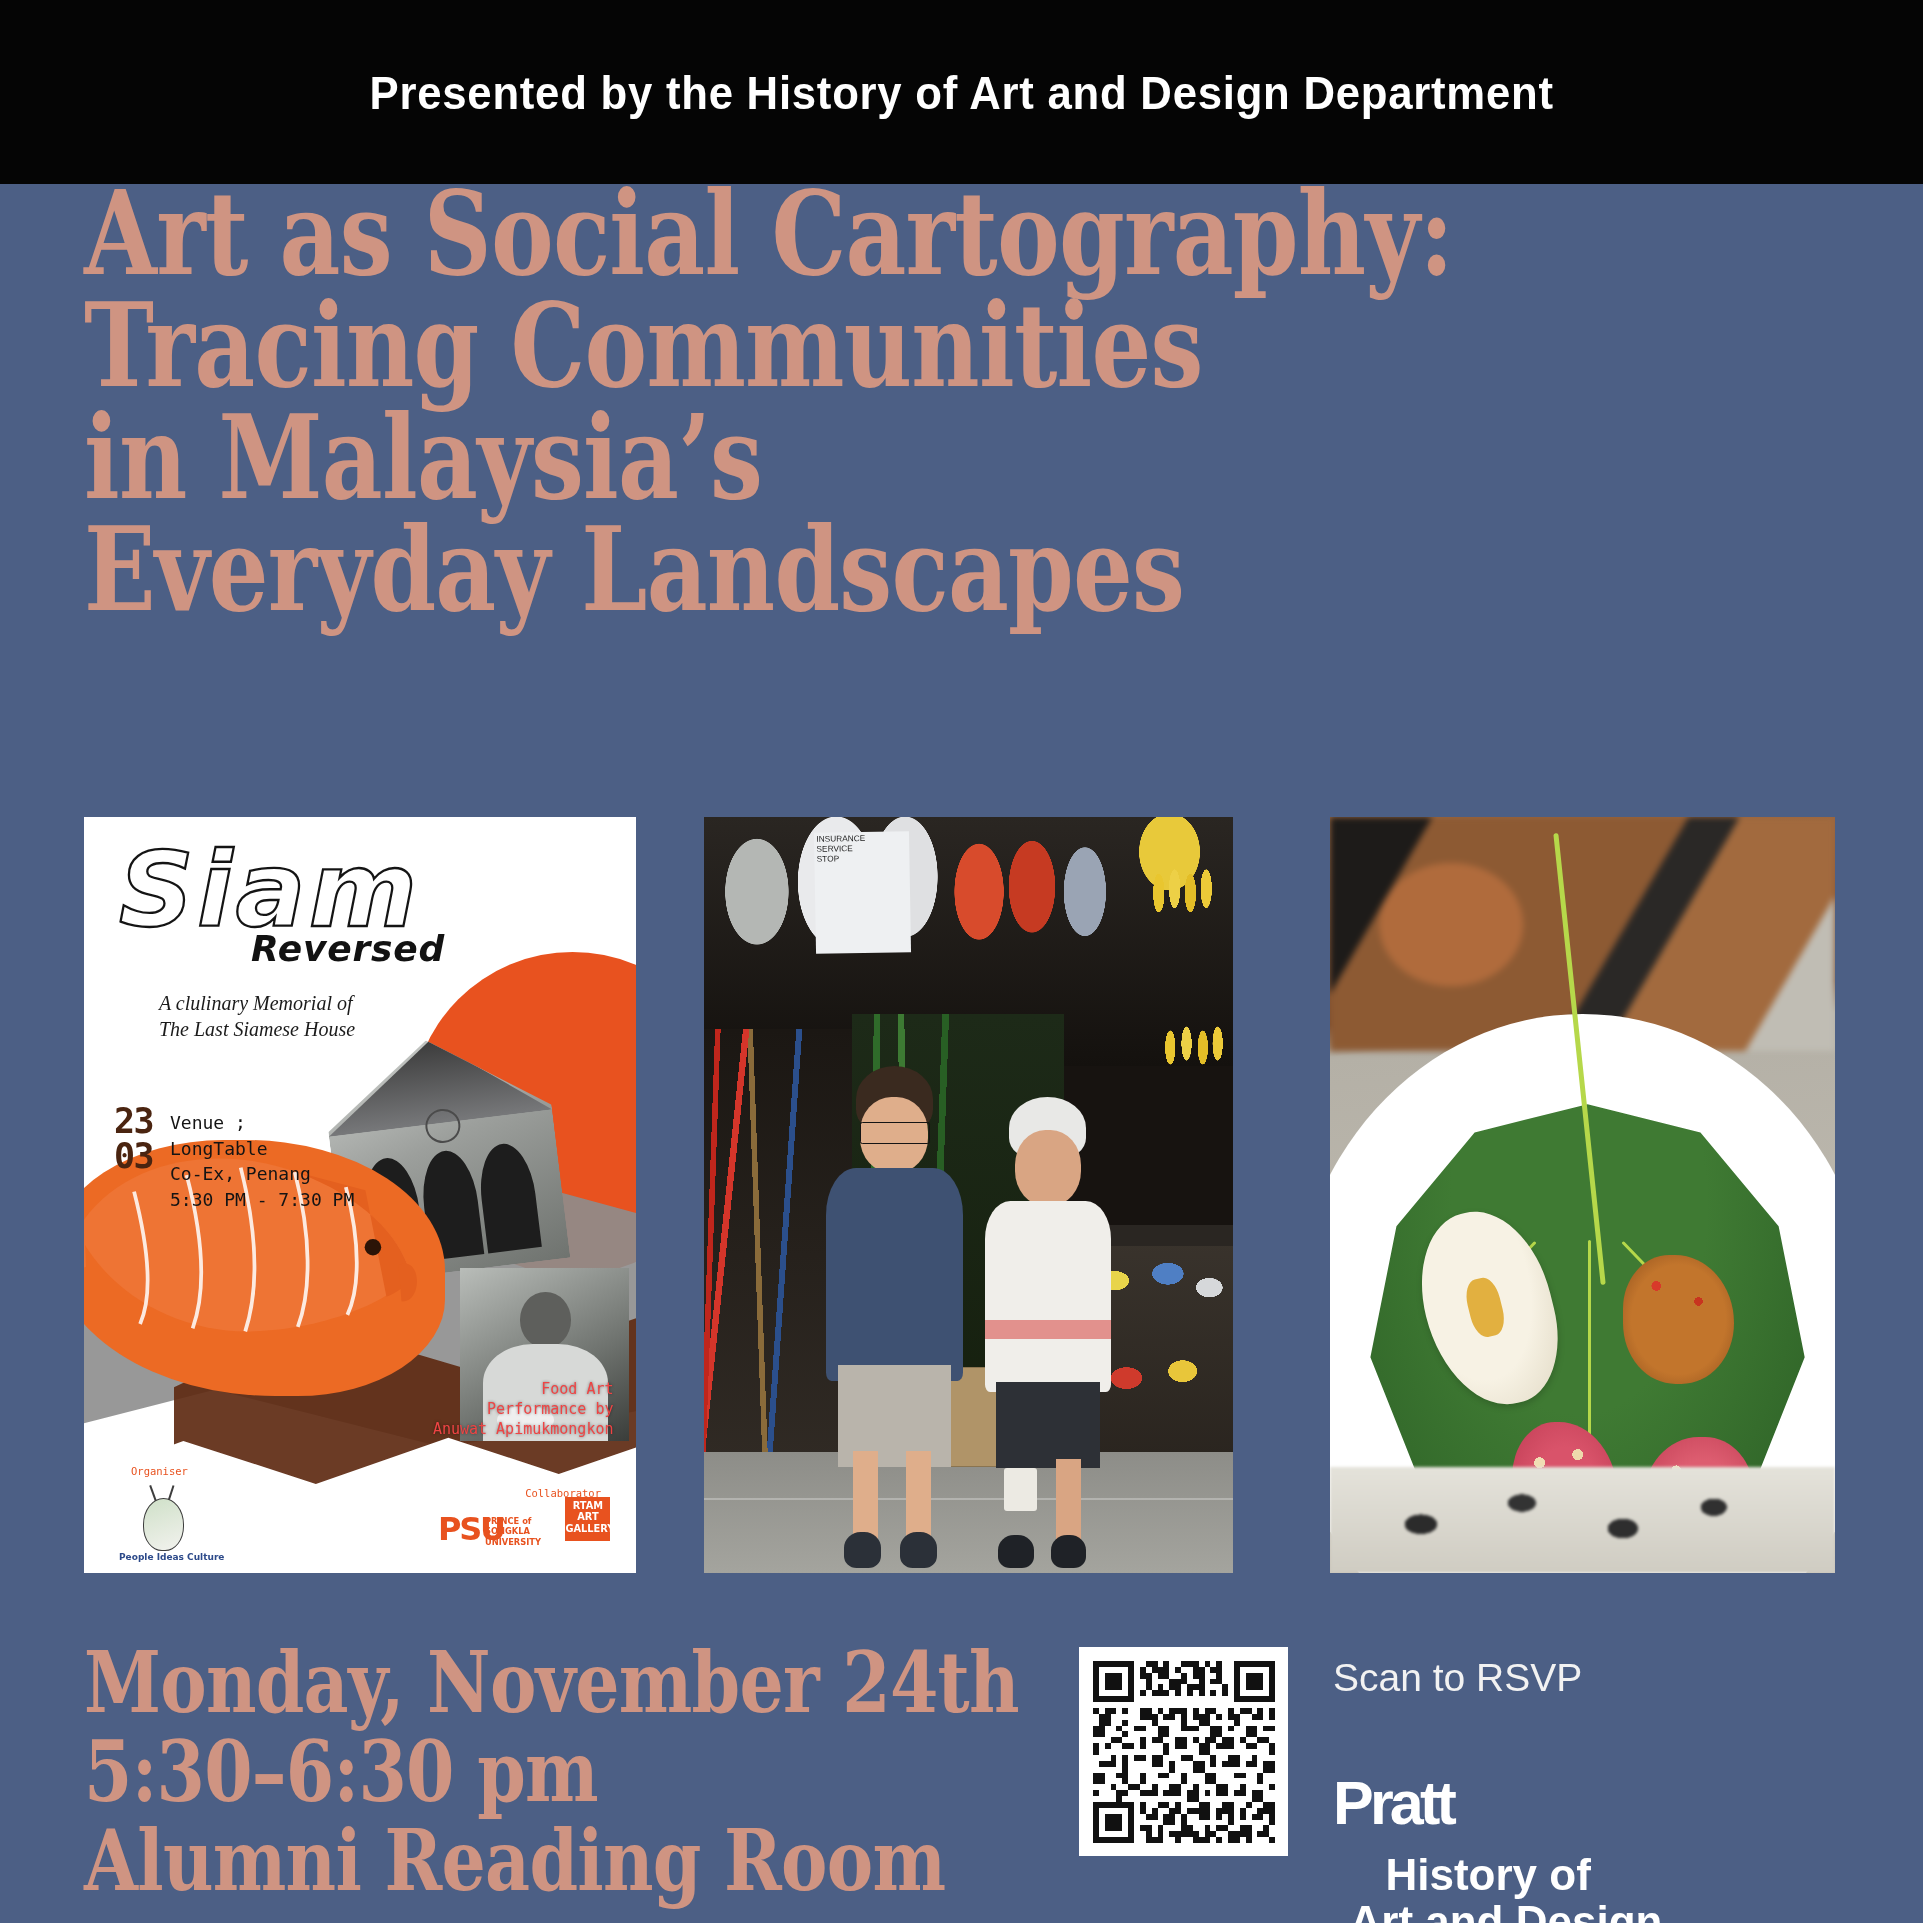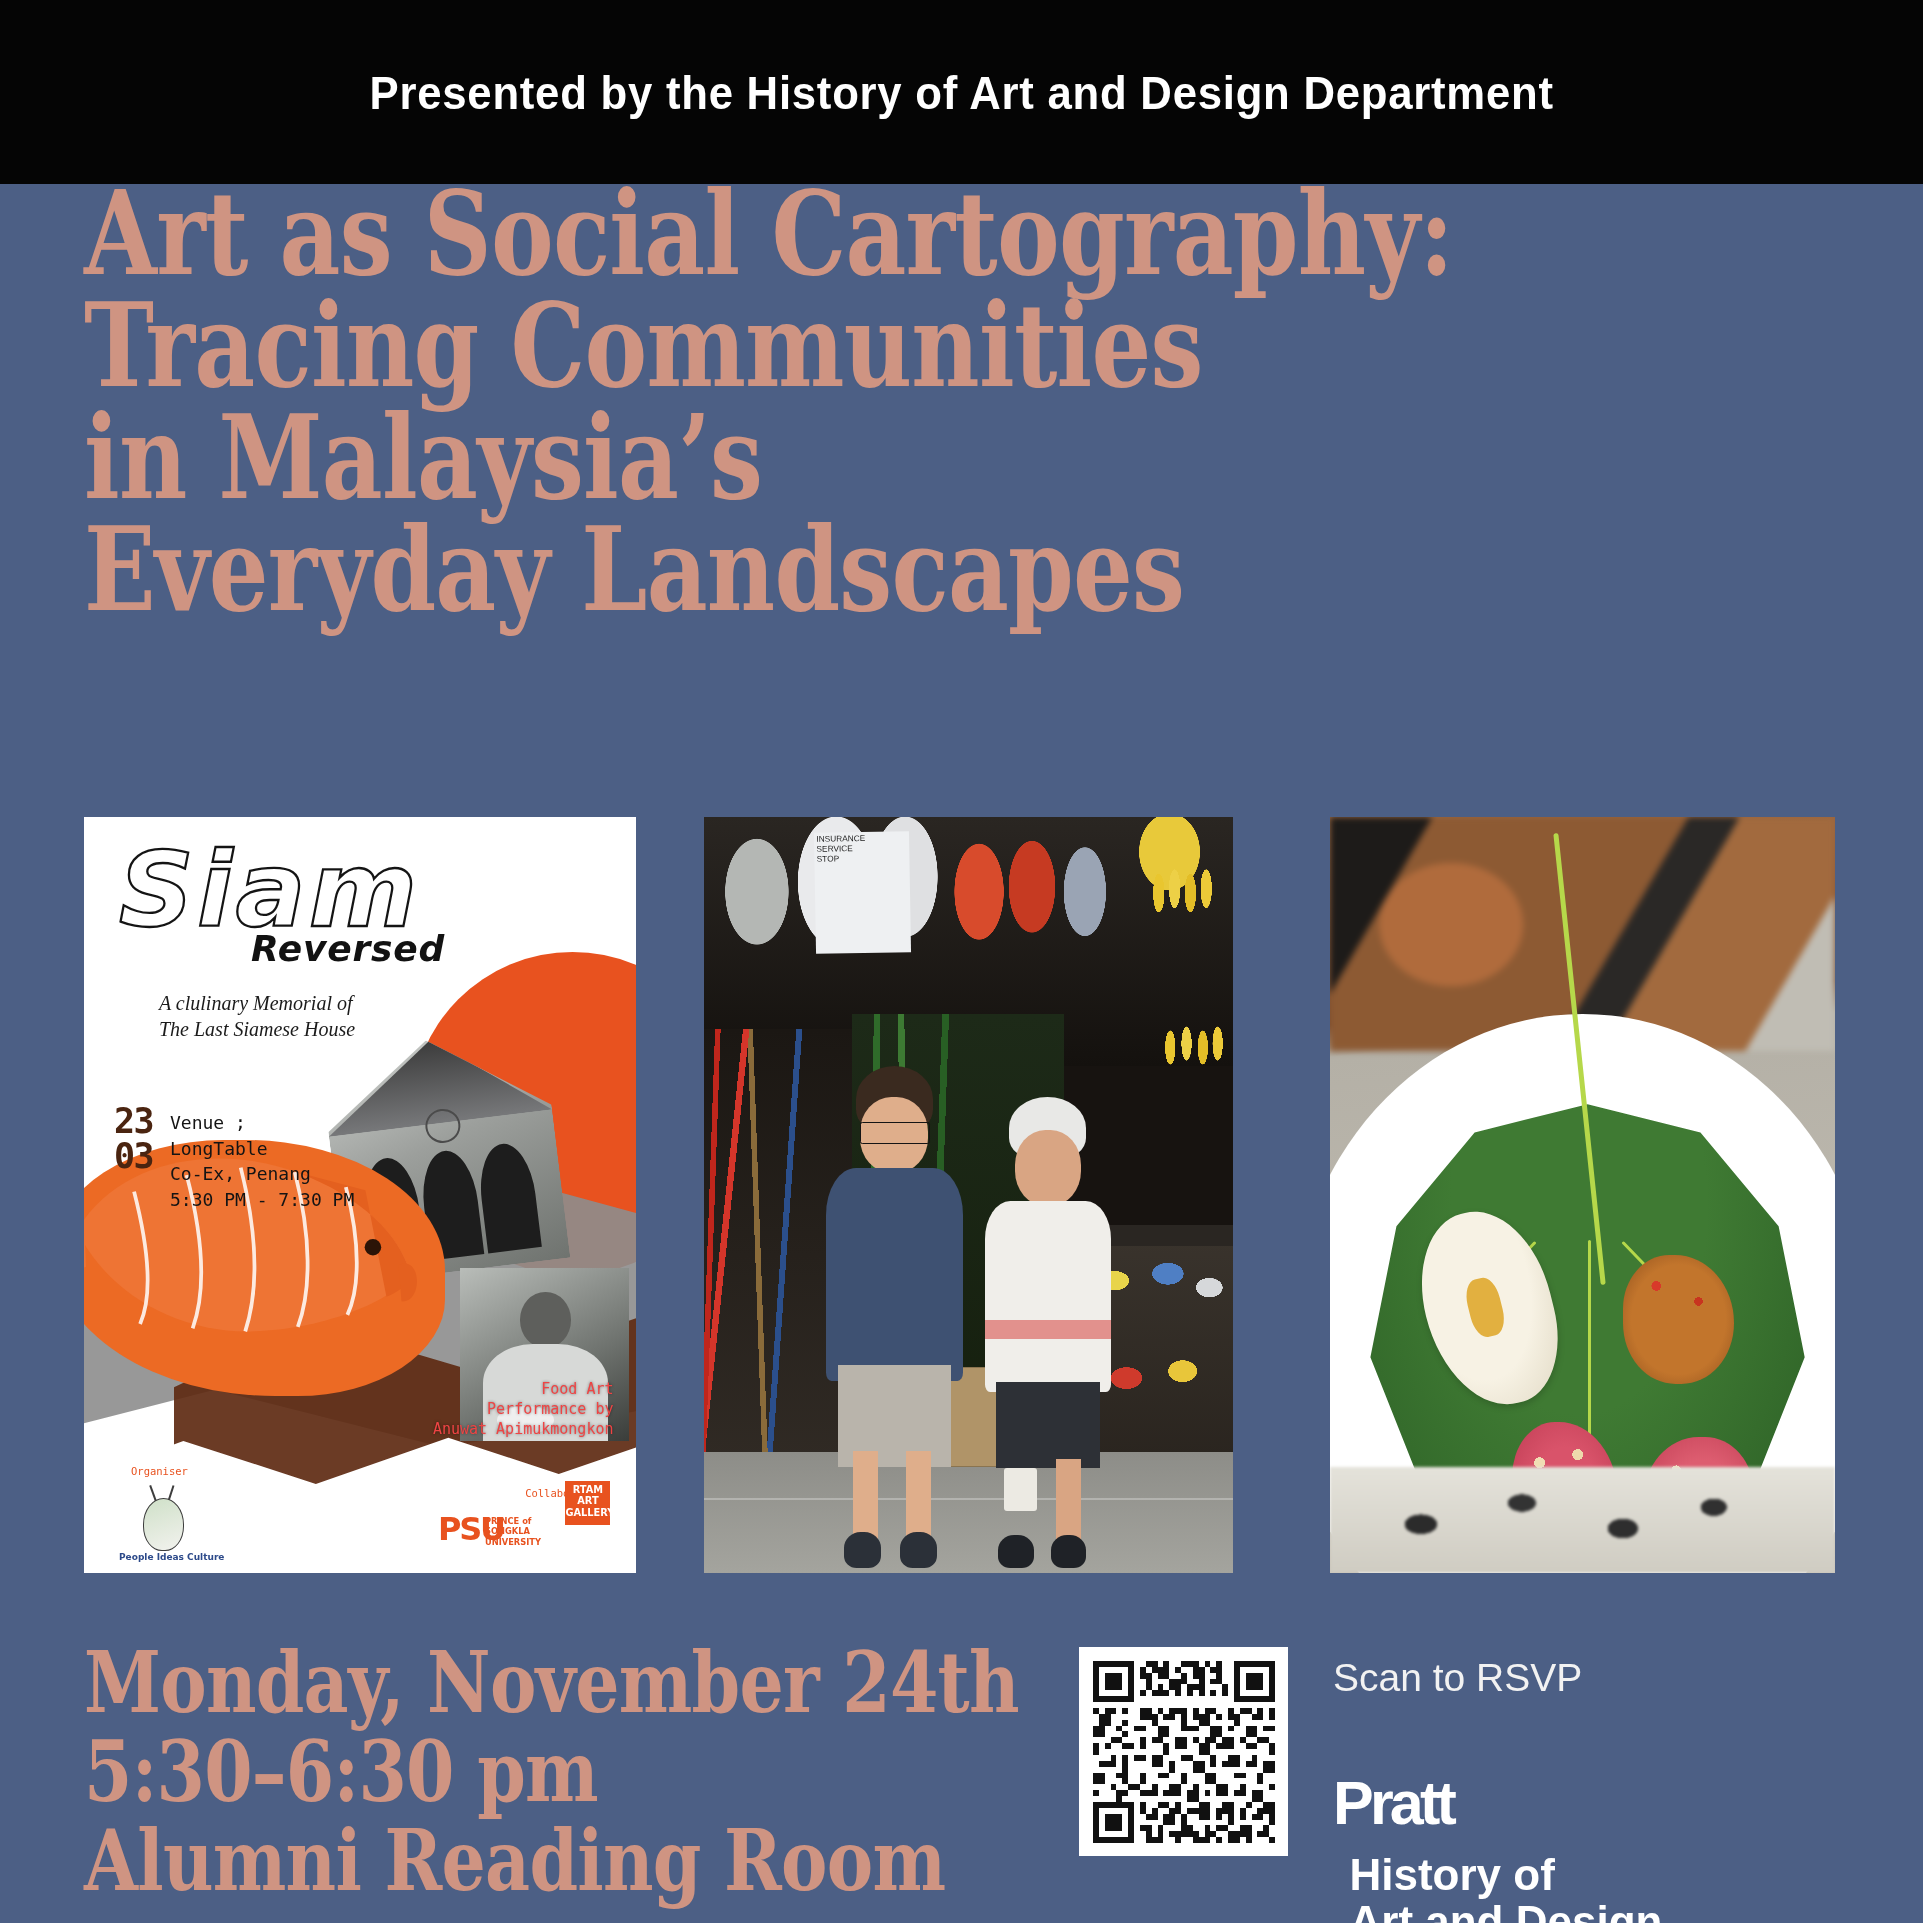--- a/index.html
+++ b/index.html
@@ -199,21 +199,21 @@
     font-family:"DejaVu Sans", sans-serif;
     font-size:32px; font-weight:700; color:#e8521f; line-height:32px;
     letter-spacing:-2.3px;
   }
   #p1-psu .psu-name{
     position:absolute; left:47px; top:4.5px;
     font-family:"DejaVu Sans", sans-serif;
     font-size:8.3px; font-weight:700; color:#e8521f; line-height:10.5px;
   }
   #p1-rtam{
-    position:absolute; right:25.6px; top:664px; width:45px; height:44px;
+    position:absolute; right:25.6px; top:680px; width:45px; height:44px;
     background:#e8521f;
   }
   #p1-rtam .t{
     position:absolute; left:0; top:3px; width:100%;
     text-align:center; color:#fff; font-size:9.8px; font-weight:700;
     font-family:"DejaVu Sans", sans-serif; line-height:11.3px;
   }
 
   
   #photo-2{ left:620px; top:0; width:529px; height:756px;
@@ -822,18 +822,18 @@
           <rect x="31" y="31" width="1" height="1"></rect>
       </g>
     </svg>
   </div>
 
   <div id="scan-label">Scan to RSVP</div>
 
   <div id="pratt-logo">
     <span id="pratt-word">Pratt</span>
     <span id="pratt-dept">
-      <span style="display:block;">History of</span>
+      <span style="display:block;margin-left:36px;">History of</span>
       <span style="display:block;">Art and Design</span>
     </span>
   </div>
 </div>
 
 
 </body></html>

